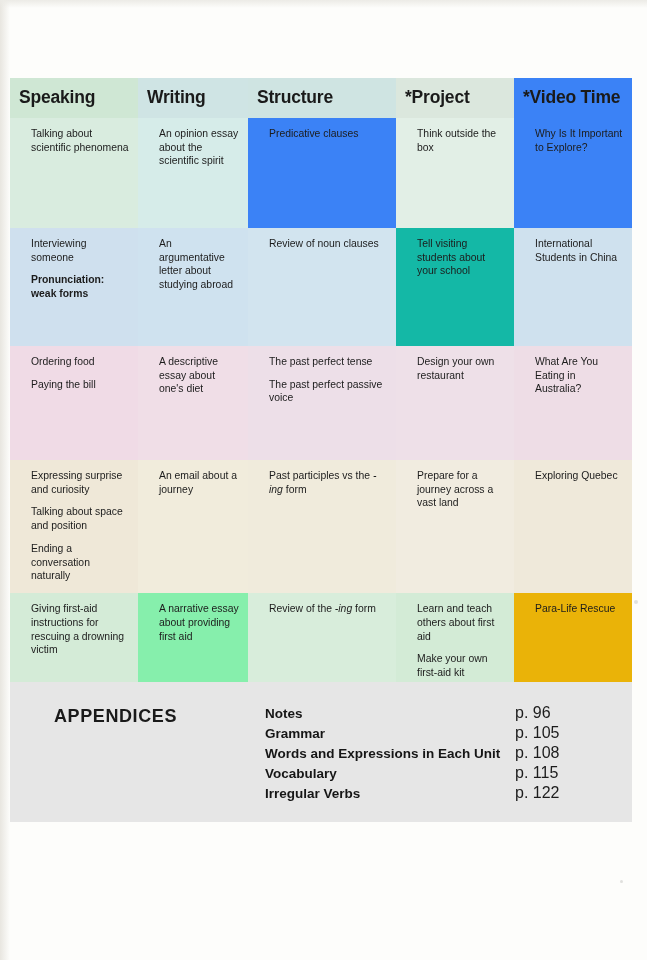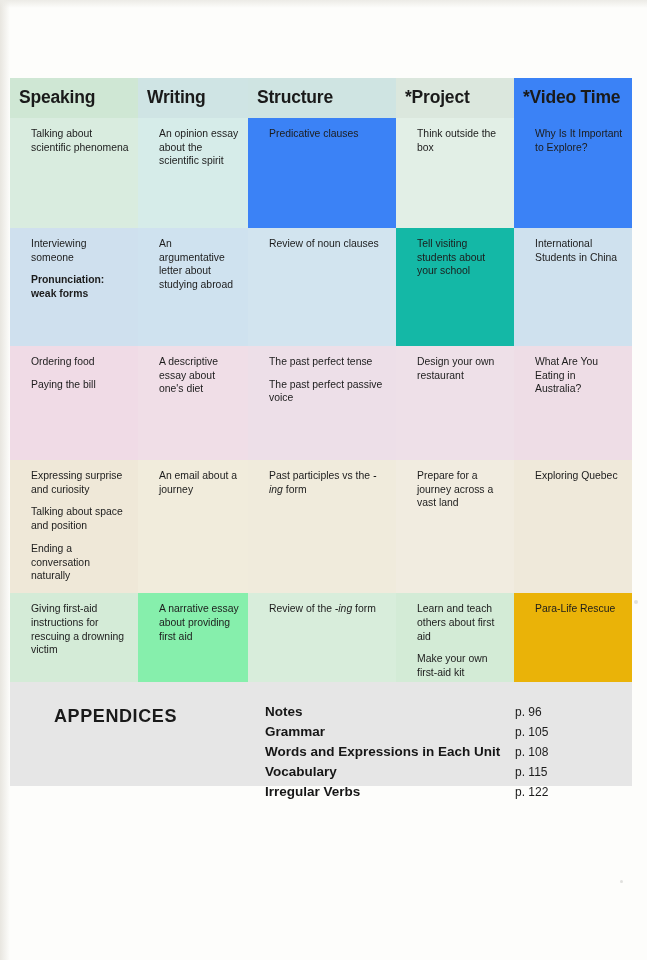--- a/index.html
+++ b/index.html
@@ -110,21 +110,21 @@
   .r4 .k2 { background: #d8eddb; }
   .r4 .k3 { background: #d3ebd6; }
   .r4 .k4 { background: #eab308; }
 
   
   .appendices {
     position: absolute;
     left: 10px;
     top: 682px;
     width: 622px;
-    height: 104px;
+    height: 140px;
     background: #e6e6e6;
   }
   .appendices-title {
     position: absolute;
     left: 44px;
     top: 24px;
     font-size: 18px;
     font-weight: bold;
     letter-spacing: 0.6px;
     color: #1a1a1a;
@@ -141,21 +141,21 @@
     align-items: baseline;
     height: 20px;
   }
   .appendix-name {
     font-size: 13.5px;
     font-weight: bold;
     color: #161616;
     flex: 0 0 250px;
   }
   .appendix-page {
-    font-size: 12px;
+    font-size: 16px;
     color: #1c1c1c;
   }
 
   .speck {
     position: absolute;
     background: #c9c9c4;
     border-radius: 50%;
     opacity: 0.55;
   }
 </style>

